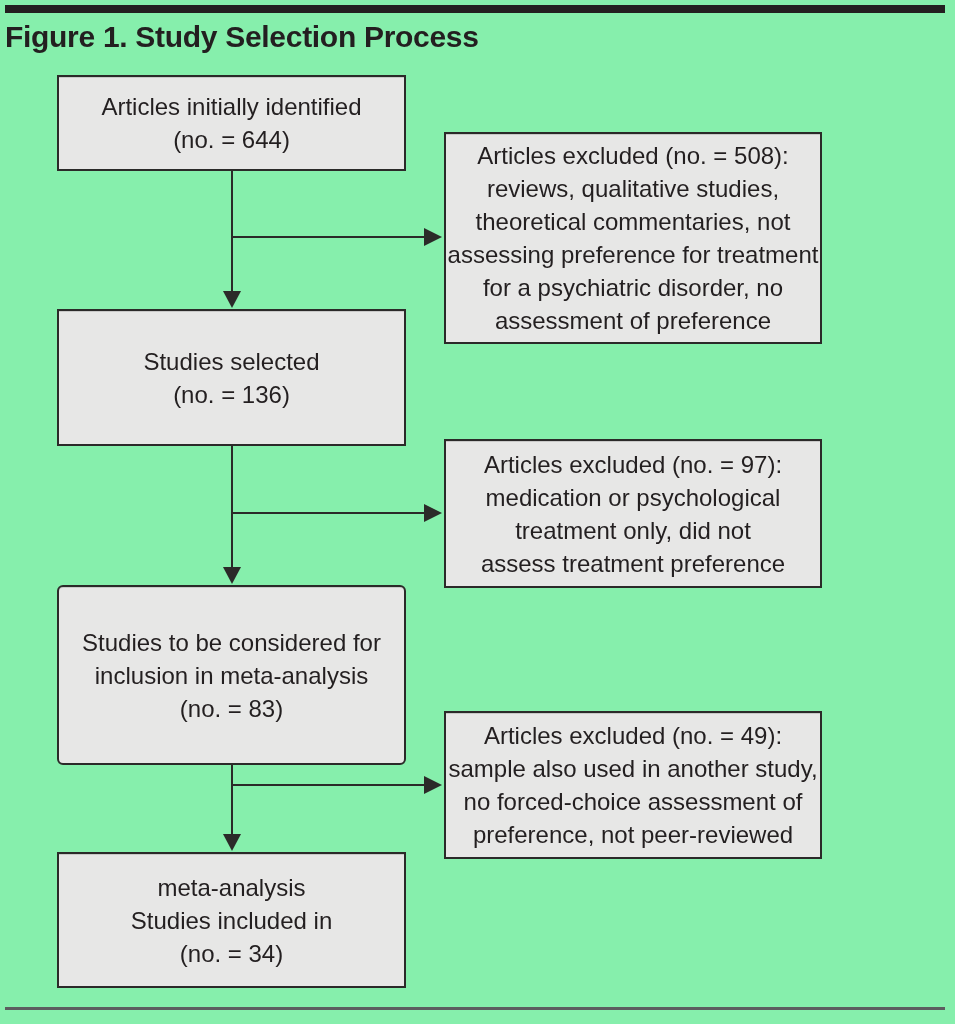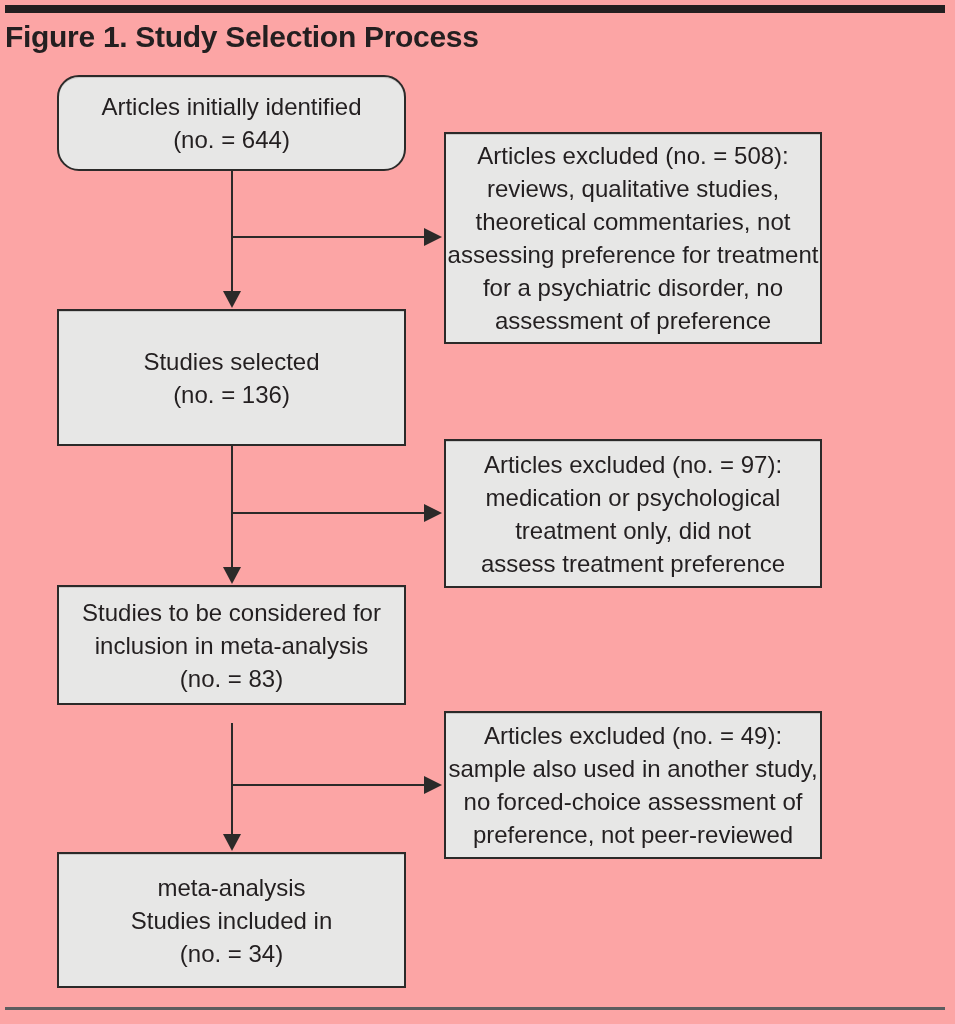--- a/index.html
+++ b/index.html
@@ -1,20 +1,20 @@
 <!DOCTYPE html>
 <html><head>
 <meta charset="utf-8">
 <style>
   html, body { margin: 0; padding: 0; background: #ffffff; }
   .page {
     position: relative;
     width: 955px;
     height: 1024px;
-    background: #fca5a5;
+    background: #86efac;
     font-family: "Liberation Sans", sans-serif;
     color: #231f20;
     overflow: hidden;
   }
   .top-bar {
     position: absolute;
     left: 5px; top: 5px;
     width: 940px; height: 8px;
     background: #231f20;
   }
@@ -42,23 +42,23 @@
     justify-content: center;
     align-items: center;
     text-align: center;
     font-size: 24px;
     line-height: 33px;
     box-shadow: inset 0 1px 0 #c9c9c8;
   }
   .box div { white-space: nowrap; }
   .main-box  { left: 57px;  width: 349px; }
   .excl-box  { left: 444px; width: 378px; }
-  .mb-0 { top: 75px;  height: 96px; border-radius: 22px; }
+  .mb-0 { top: 75px;  height: 96px; }
   .mb-1 { top: 309px; height: 137px; }
-  .mb-2 { top: 585px; height: 120px; }
+  .mb-2 { top: 585px; height: 180px; border-radius: 6px; }
   .mb-3 { top: 852px; height: 136px; }
   .eb-0 { top: 132px; height: 212px; }
   .eb-1 { top: 439px; height: 149px; }
   .eb-2 { top: 711px; height: 148px; align-items: center; }
   .bottom-rule {
     position: absolute;
     left: 5px; top: 1007px;
     width: 940px; height: 3px;
     background: #5c5d5f;
   }

